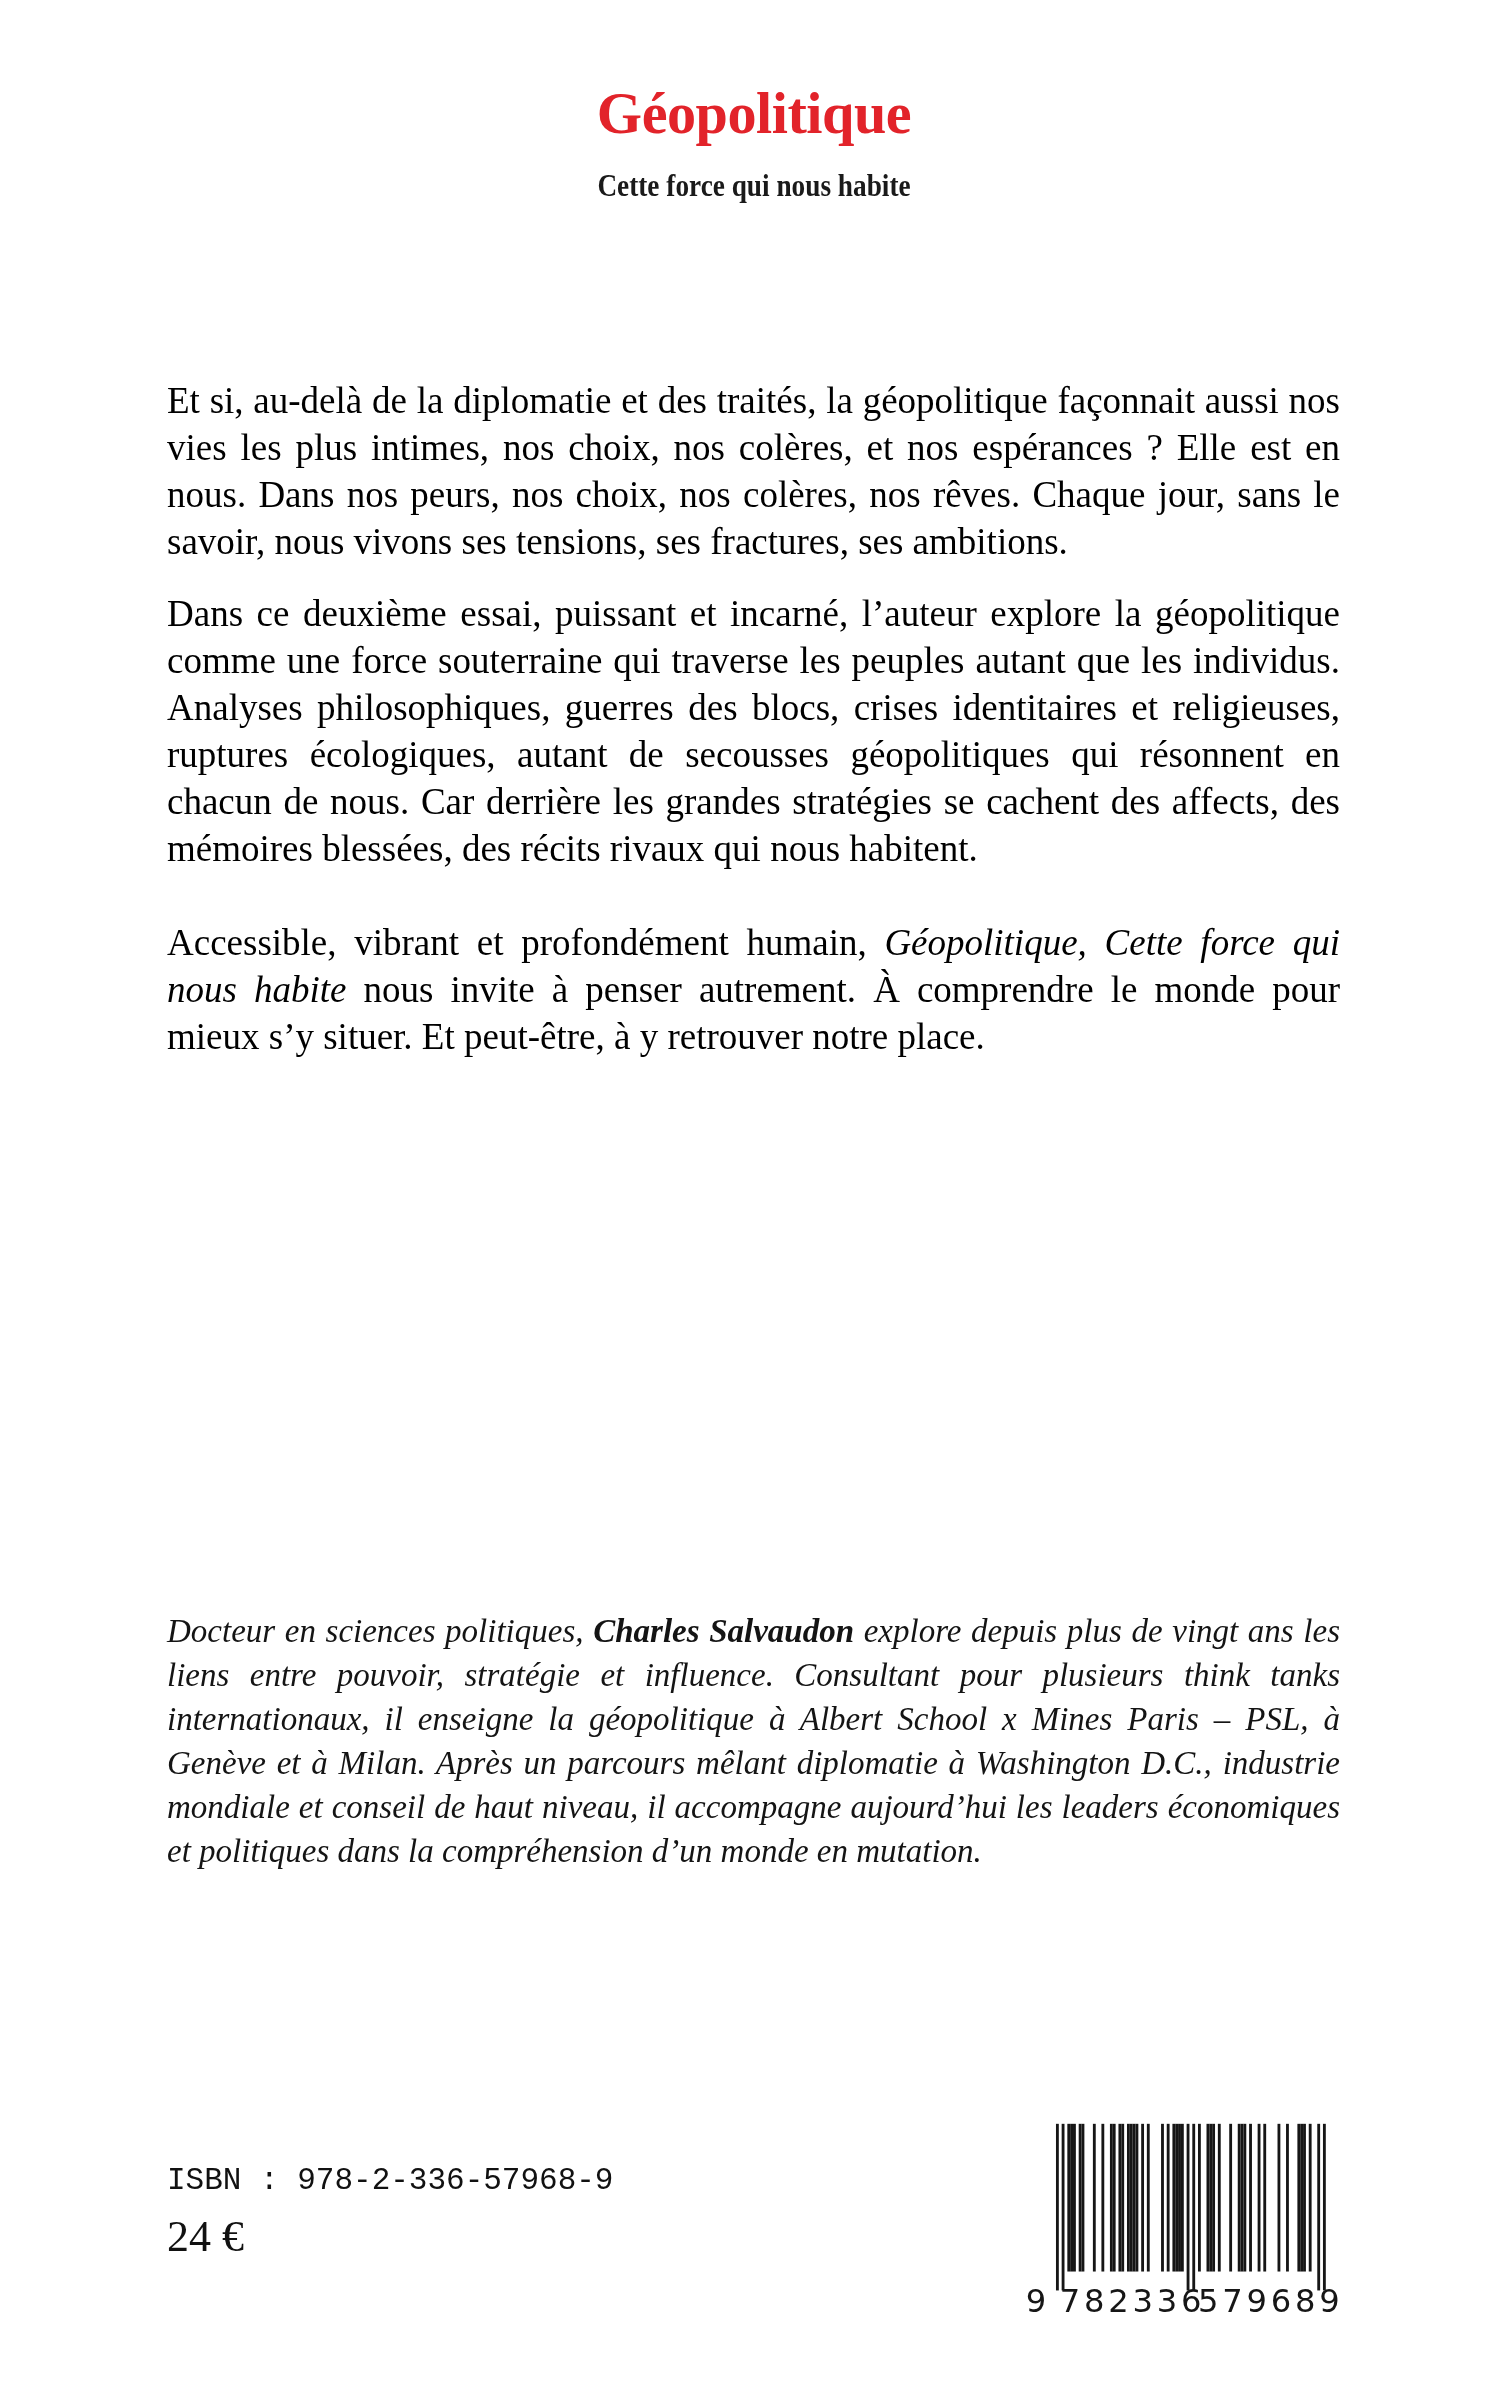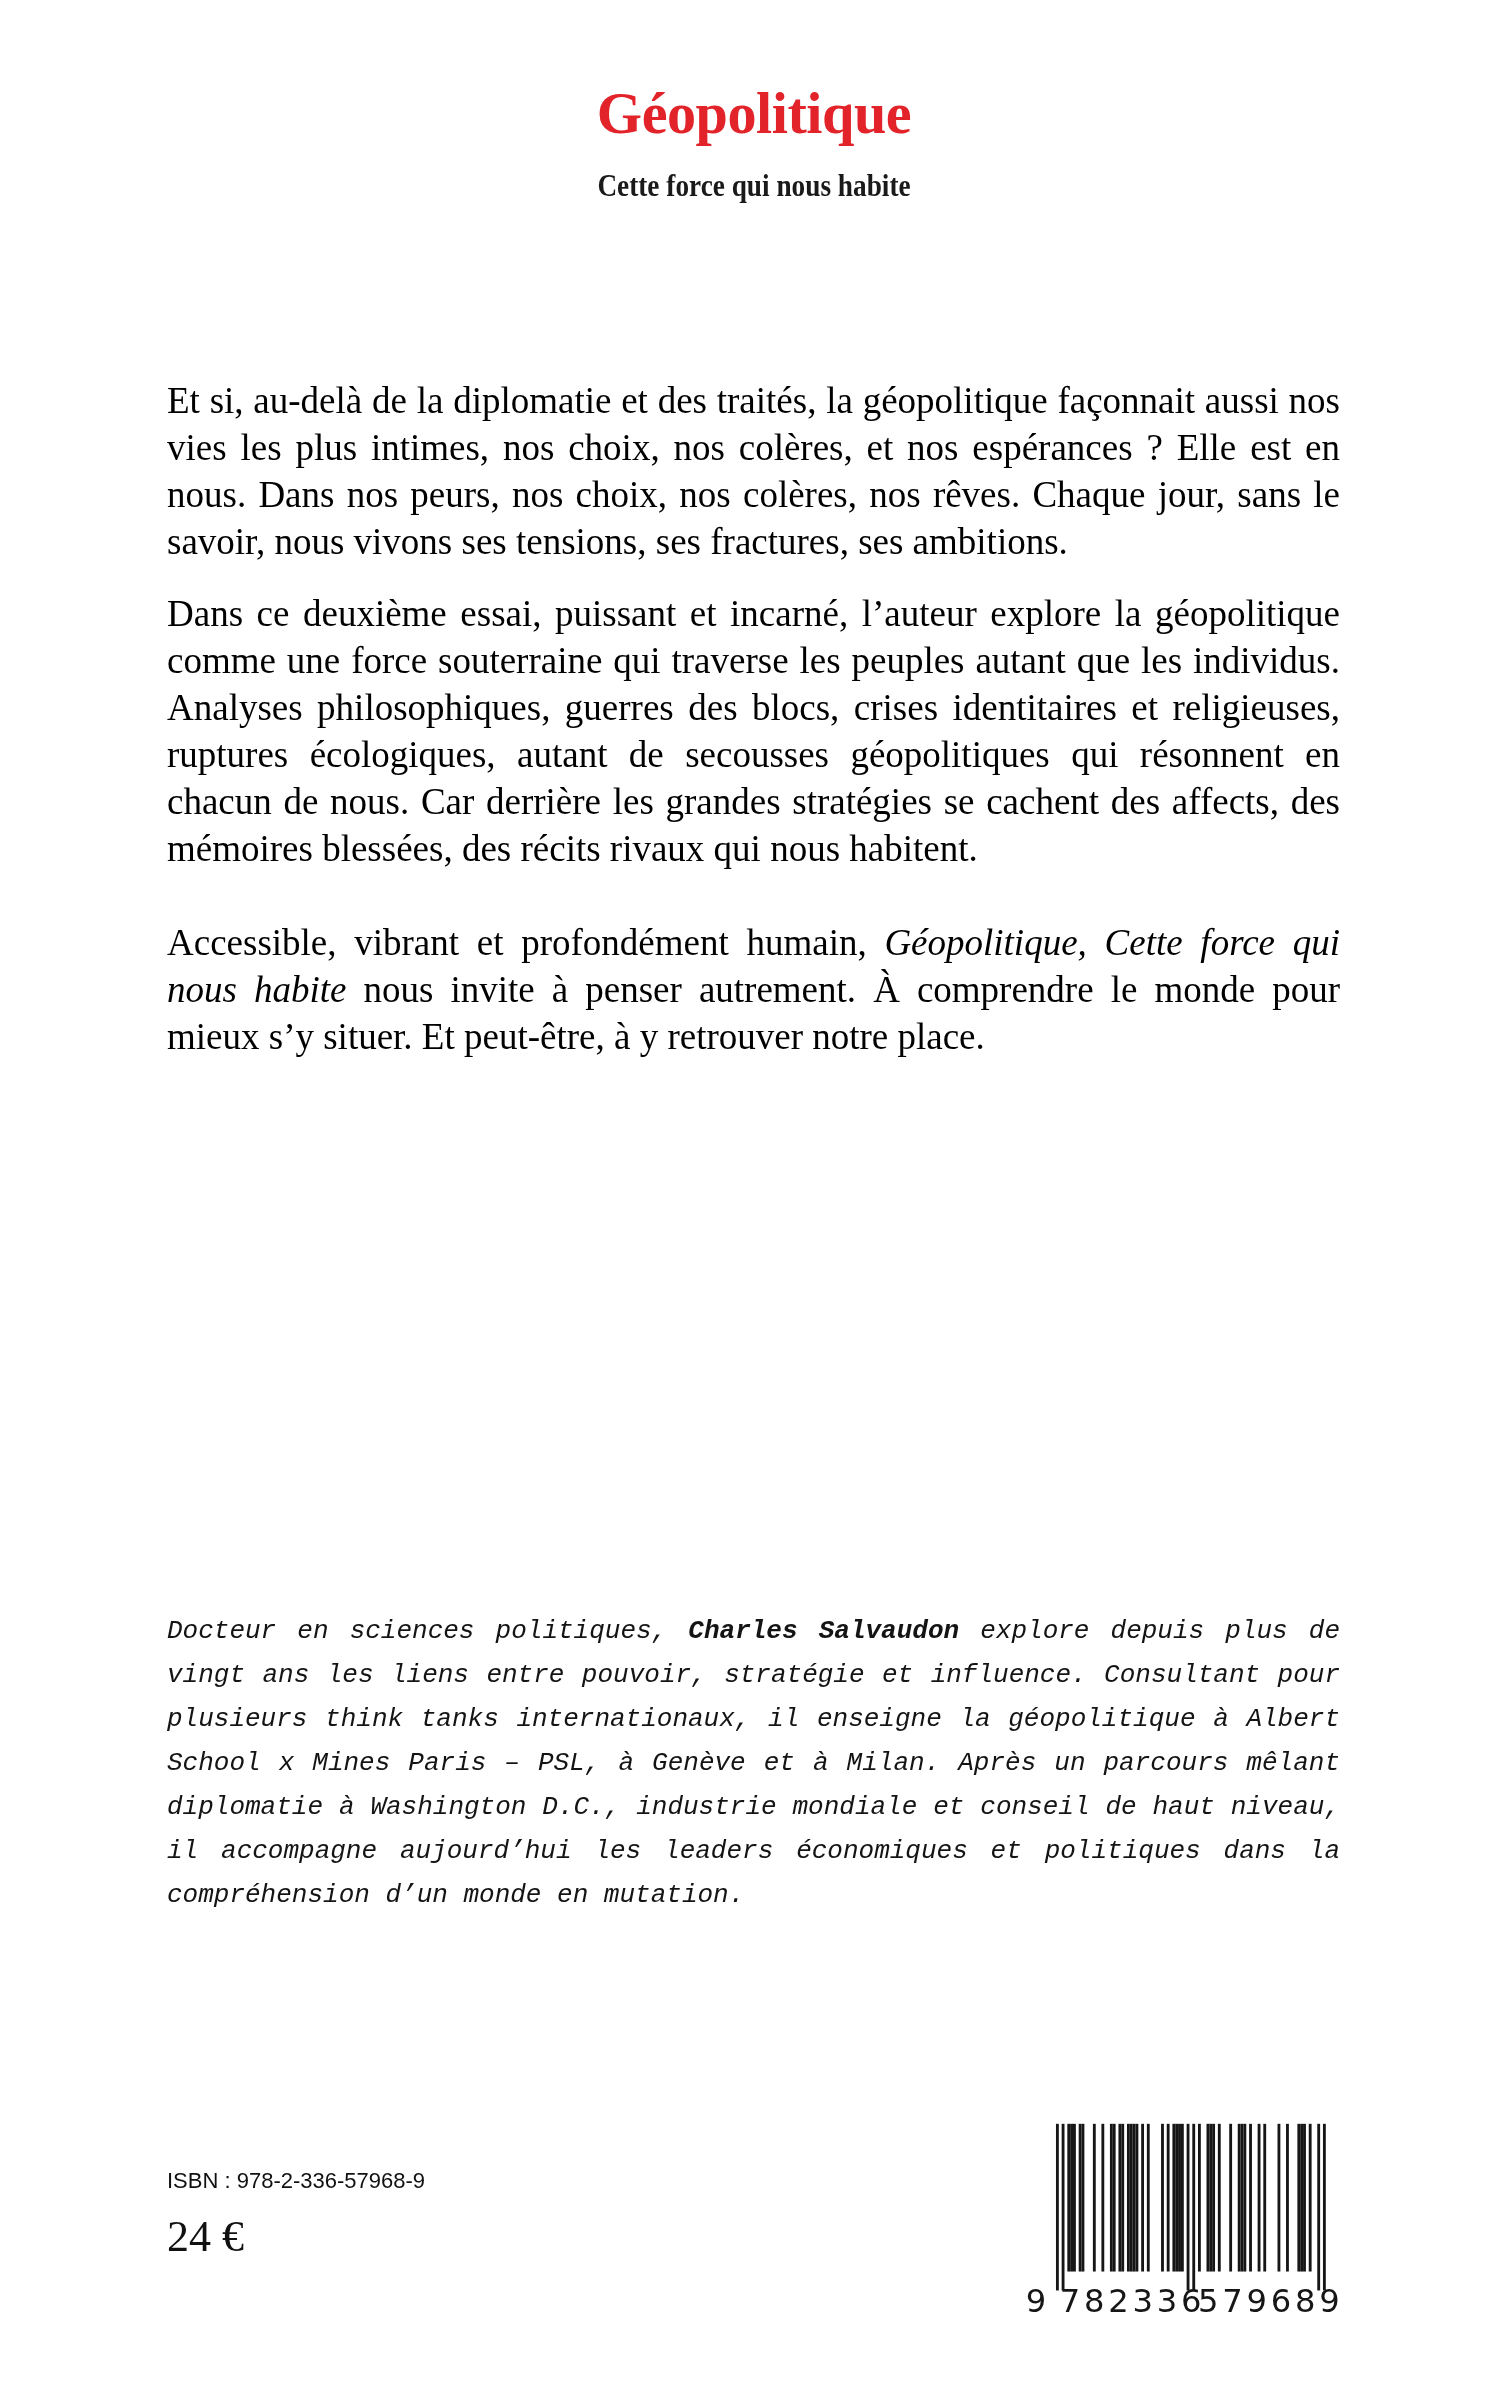--- a/index.html
+++ b/index.html
@@ -72,42 +72,42 @@
 
   
   .bio {
     position: absolute;
     top: 1609px;
     left: 167px;
     width: 1173px;
   }
   .bio p {
     margin: 0;
-    font-family: Liberation Mono, monospace;
+    font-family: Liberation Serif, serif;
     font-style: italic;
-    font-size: 26px;
+    font-size: 33px;
     line-height: 44px;
     text-align: justify;
     text-justify: inter-word;
     color: #141414;
   }
   .bio .author-name {
     font-weight: 700;
     font-style: italic;
   }
 
   
   .footer-left {
     position: absolute;
     left: 167px;
     top: 2160px;
   }
   .isbn-line {
-    font-family: Liberation Sans, sans-serif;
-    font-size: 22px;
+    font-family: Liberation Mono, monospace;
+    font-size: 31px;
     line-height: 42px;
     color: #111111;
     white-space: nowrap;
   }
   .price-line {
     font-family: "Liberation Serif", "DejaVu Serif", serif;
     font-size: 44px;
     line-height: 49px;
     color: #111111;
     margin-top: 9.5px;

